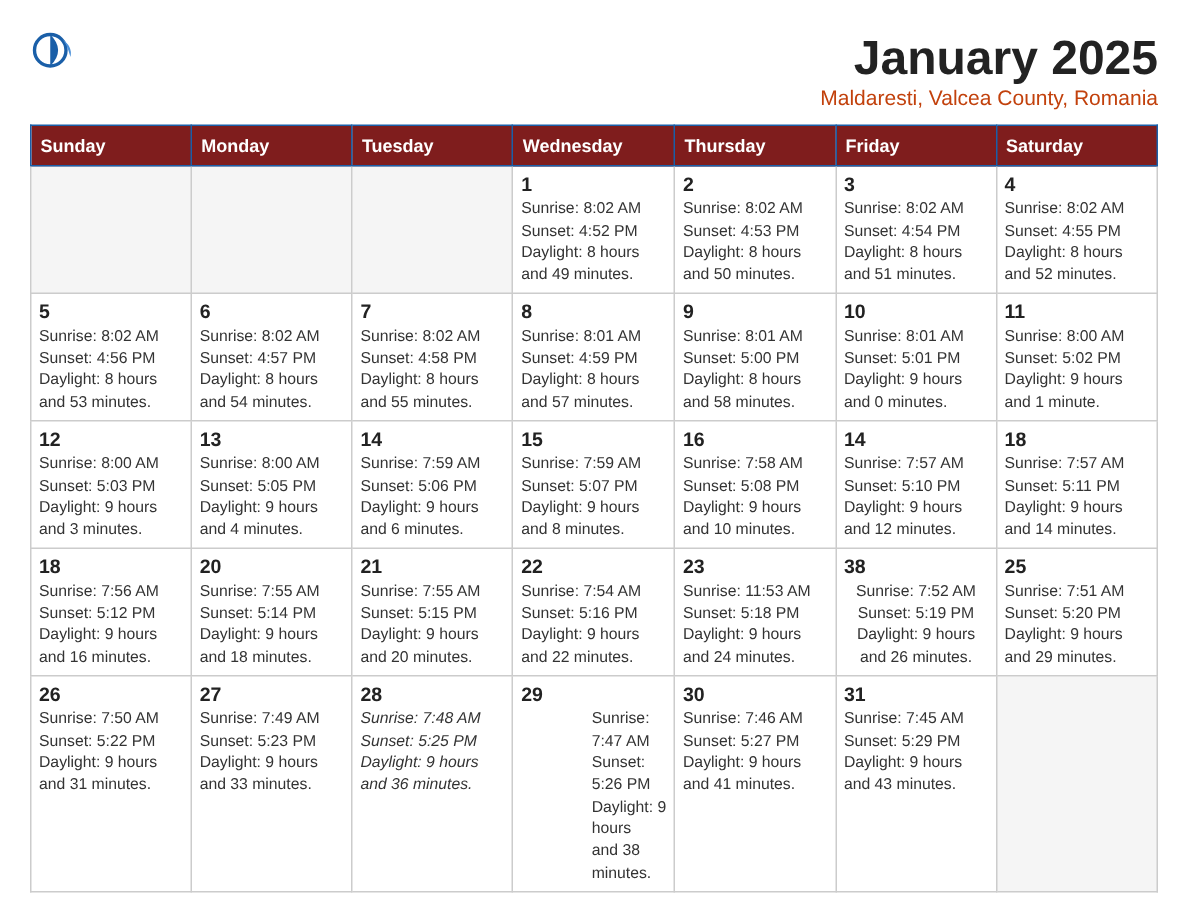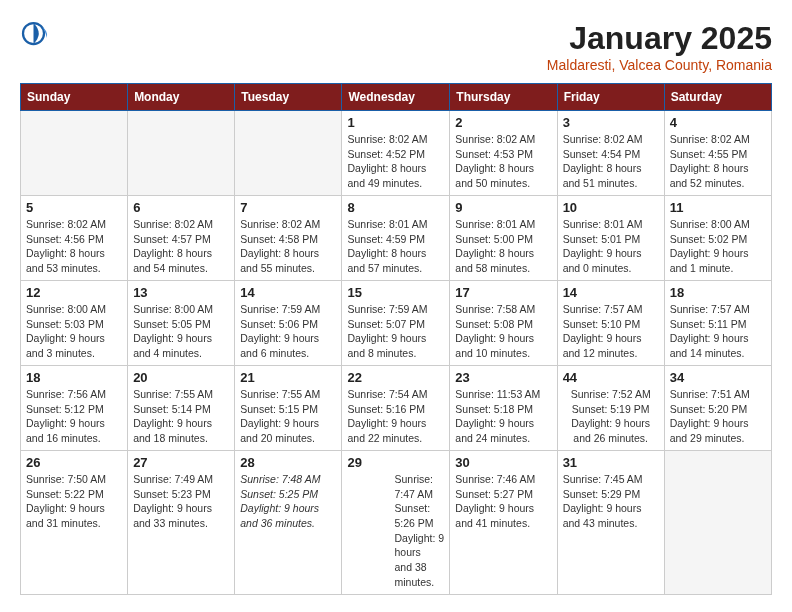--- a/index.html
+++ b/index.html
@@ -222,21 +222,21 @@
 and 6 minutes.</div>
         </td>
         <td>
           <span class="day-num">15</span>
           <div class="day-info" style="white-space: pre-line;">Sunrise: 7:59 AM
 Sunset: 5:07 PM
 Daylight: 9 hours
 and 8 minutes.</div>
         </td>
         <td>
-          <span class="day-num">17</span>
+          <span class="day-num">16</span>
           <div class="day-info" style="white-space: pre-line;">Sunrise: 7:58 AM
 Sunset: 5:08 PM
 Daylight: 9 hours
 and 10 minutes.</div>
         </td>
         <td>
           <span class="day-num">14</span>
           <div class="day-info" style="white-space: pre-line;">Sunrise: 7:57 AM
 Sunset: 5:10 PM
 Daylight: 9 hours
@@ -280,28 +280,28 @@
 and 22 minutes.</div>
         </td>
         <td>
           <span class="day-num">23</span>
           <div class="day-info" style="white-space: pre-line;">Sunrise: 11:53 AM
 Sunset: 5:18 PM
 Daylight: 9 hours
 and 24 minutes.</div>
         </td>
         <td>
-          <span class="day-num">44</span>
+          <span class="day-num">38</span>
           <div class="day-info" style="white-space: pre-line; text-align: center;">Sunrise: 7:52 AM
 Sunset: 5:19 PM
 Daylight: 9 hours
 and 26 minutes.</div>
         </td>
         <td>
-          <span class="day-num">34</span>
+          <span class="day-num">25</span>
           <div class="day-info" style="white-space: pre-line;">Sunrise: 7:51 AM
 Sunset: 5:20 PM
 Daylight: 9 hours
 and 29 minutes.</div>
         </td>
       </tr>
       <tr>
         <td>
           <span class="day-num">26</span>
           <div class="day-info" style="white-space: pre-line;">Sunrise: 7:50 AM

